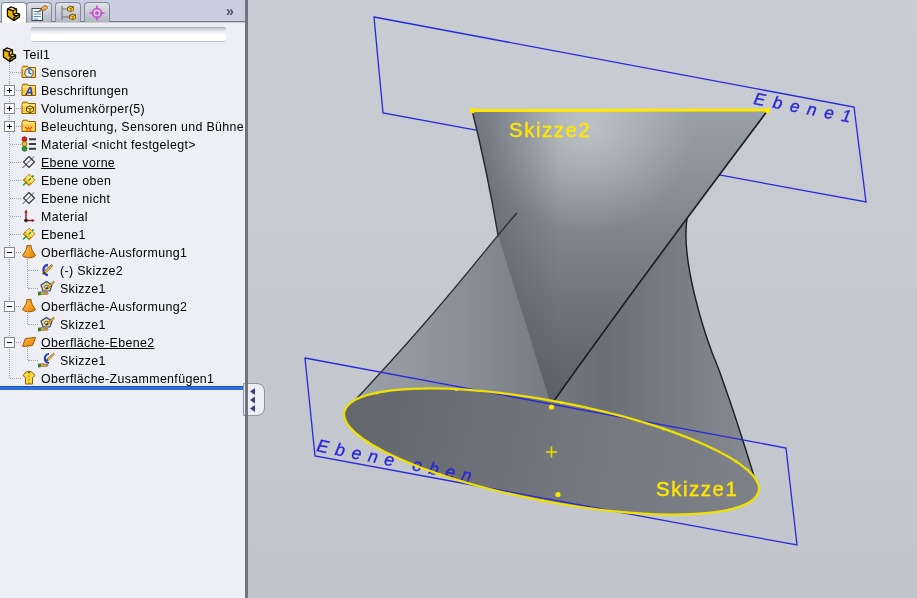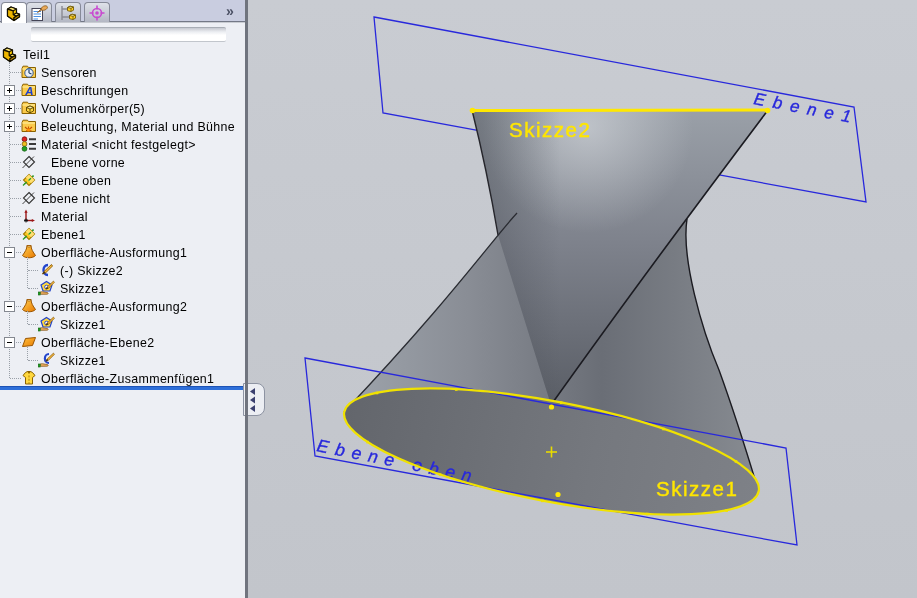--- a/index.html
+++ b/index.html
@@ -223,21 +223,21 @@
         <i class="icon" style="left:21px;">
           <svg width="16" height="16" viewBox="0 0 16 16">
             <path d="M1,4.5 L1,13.5 L14.5,13.5 L14.5,3.5 L7.5,3.5 L6.5,2.2 L2,2.2 Z" fill="#fbca4a" stroke="#8a6200" stroke-width="1"></path>
             <path d="M1.5,5 L14,5" stroke="#fde88e" stroke-width="1.4"></path>
             <g stroke="#c85000" stroke-width="1.1">
               <path d="M7.5,12.5 L7.5,8.5 M7.5,12 L4,9 M7.5,12 L11,9 M7.5,12.5 L5,12.8 M7.5,12.5 L10.5,12.8"></path>
             </g>
             <circle cx="7.5" cy="12" r="1.6" fill="#ff9000" stroke="none"></circle>
           </svg>
         </i>
-        <span style="left:41px;">Beleuchtung, Material und Bühne</span>
+        <span style="left:41px;">Beleuchtung, Sensoren und Bühne</span>
       </div>
 <div class="pm" style="left:4px;top:121px;">
         <svg width="9" height="9">
           <line x1="2" y1="4.5" x2="7" y2="4.5" stroke="#000" stroke-width="1"></line>
           <line x1="4.5" y1="2" x2="4.5" y2="7" stroke="#000" stroke-width="1"></line>
         </svg>
       </div>
 <div class="row" style="left:0;top:135px;">
         <i class="icon" style="left:21px;">
           <svg width="16" height="16" viewBox="0 0 16 16">
@@ -251,21 +251,21 @@
         </i>
         <span style="left:41px;">Material &lt;nicht festgelegt&gt;</span>
       </div>
 <div class="row" style="left:0;top:153px;">
         <i class="icon" style="left:21px;">
           <svg width="16" height="16" viewBox="0 0 16 16">
             <path d="M1.5,14 L13,2.5" stroke="#444" stroke-width="1"></path>
             <path d="M8,2.5 L13.5,8 L8,13.5 L2.5,8 Z" fill="none" stroke="#333" stroke-width="1.1"></path>
           </svg>
         </i>
-        <span style="left:51px;">Ebene vorne</span>
+        <span style="left:41px;text-decoration:underline;">Ebene vorne</span>
       </div>
 <div class="row" style="left:0;top:171px;">
         <i class="icon" style="left:21px;">
           <svg width="16" height="16" viewBox="0 0 16 16">
             <path d="M2,13.5 L13,3" stroke="#2a9a2a" stroke-width="1.3" stroke-dasharray="3.5,2"></path>
             <path d="M8,2.5 L13.5,8 L8,13.5 L2.5,8 Z" fill="#fcc820" stroke="#a07800" stroke-width="1.1"></path>
             <path d="M8,2.5 L13.5,8 L10,11.2 L4.8,5.6 Z" fill="#ffe070"></path>
             <path d="M3.5,12 L12.5,4" stroke="#2a9a2a" stroke-width="1.3" stroke-dasharray="3.2,2.2"></path>
           </svg>
         </i>
@@ -402,21 +402,21 @@
           <svg width="16" height="16" viewBox="0 0 16 16">
             <defs>
               <linearGradient id="opg" x1="0" y1="0" x2="1" y2="1">
                 <stop offset="0" stop-color="#ffc040"></stop>
                 <stop offset="1" stop-color="#e87c00"></stop>
               </linearGradient>
             </defs>
             <path d="M1.5,12.5 L4.5,4.5 L14.5,3.5 L11.5,11.5 Z" fill="url(#opg)" stroke="#9a5400" stroke-width="1"></path>
           </svg>
         </i>
-        <span style="left:41px;">Oberfläche-Ebene2</span>
+        <span style="left:41px;text-decoration:underline;">Oberfläche-Ebene2</span>
       </div>
 <div class="pm" style="left:4px;top:337px;">
         <svg width="9" height="9">
           <line x1="2" y1="4.5" x2="7" y2="4.5" stroke="#000" stroke-width="1"></line>
         </svg>
       </div>
 <div class="row" style="left:0;top:351px;">
         <i class="icon" style="left:38px;">
           <svg width="18" height="16" viewBox="0 0 18 16">
             <path d="M11,2 C5.5,2 5.5,11 11,11" fill="none" stroke="#2244cc" stroke-width="2.2"></path>

